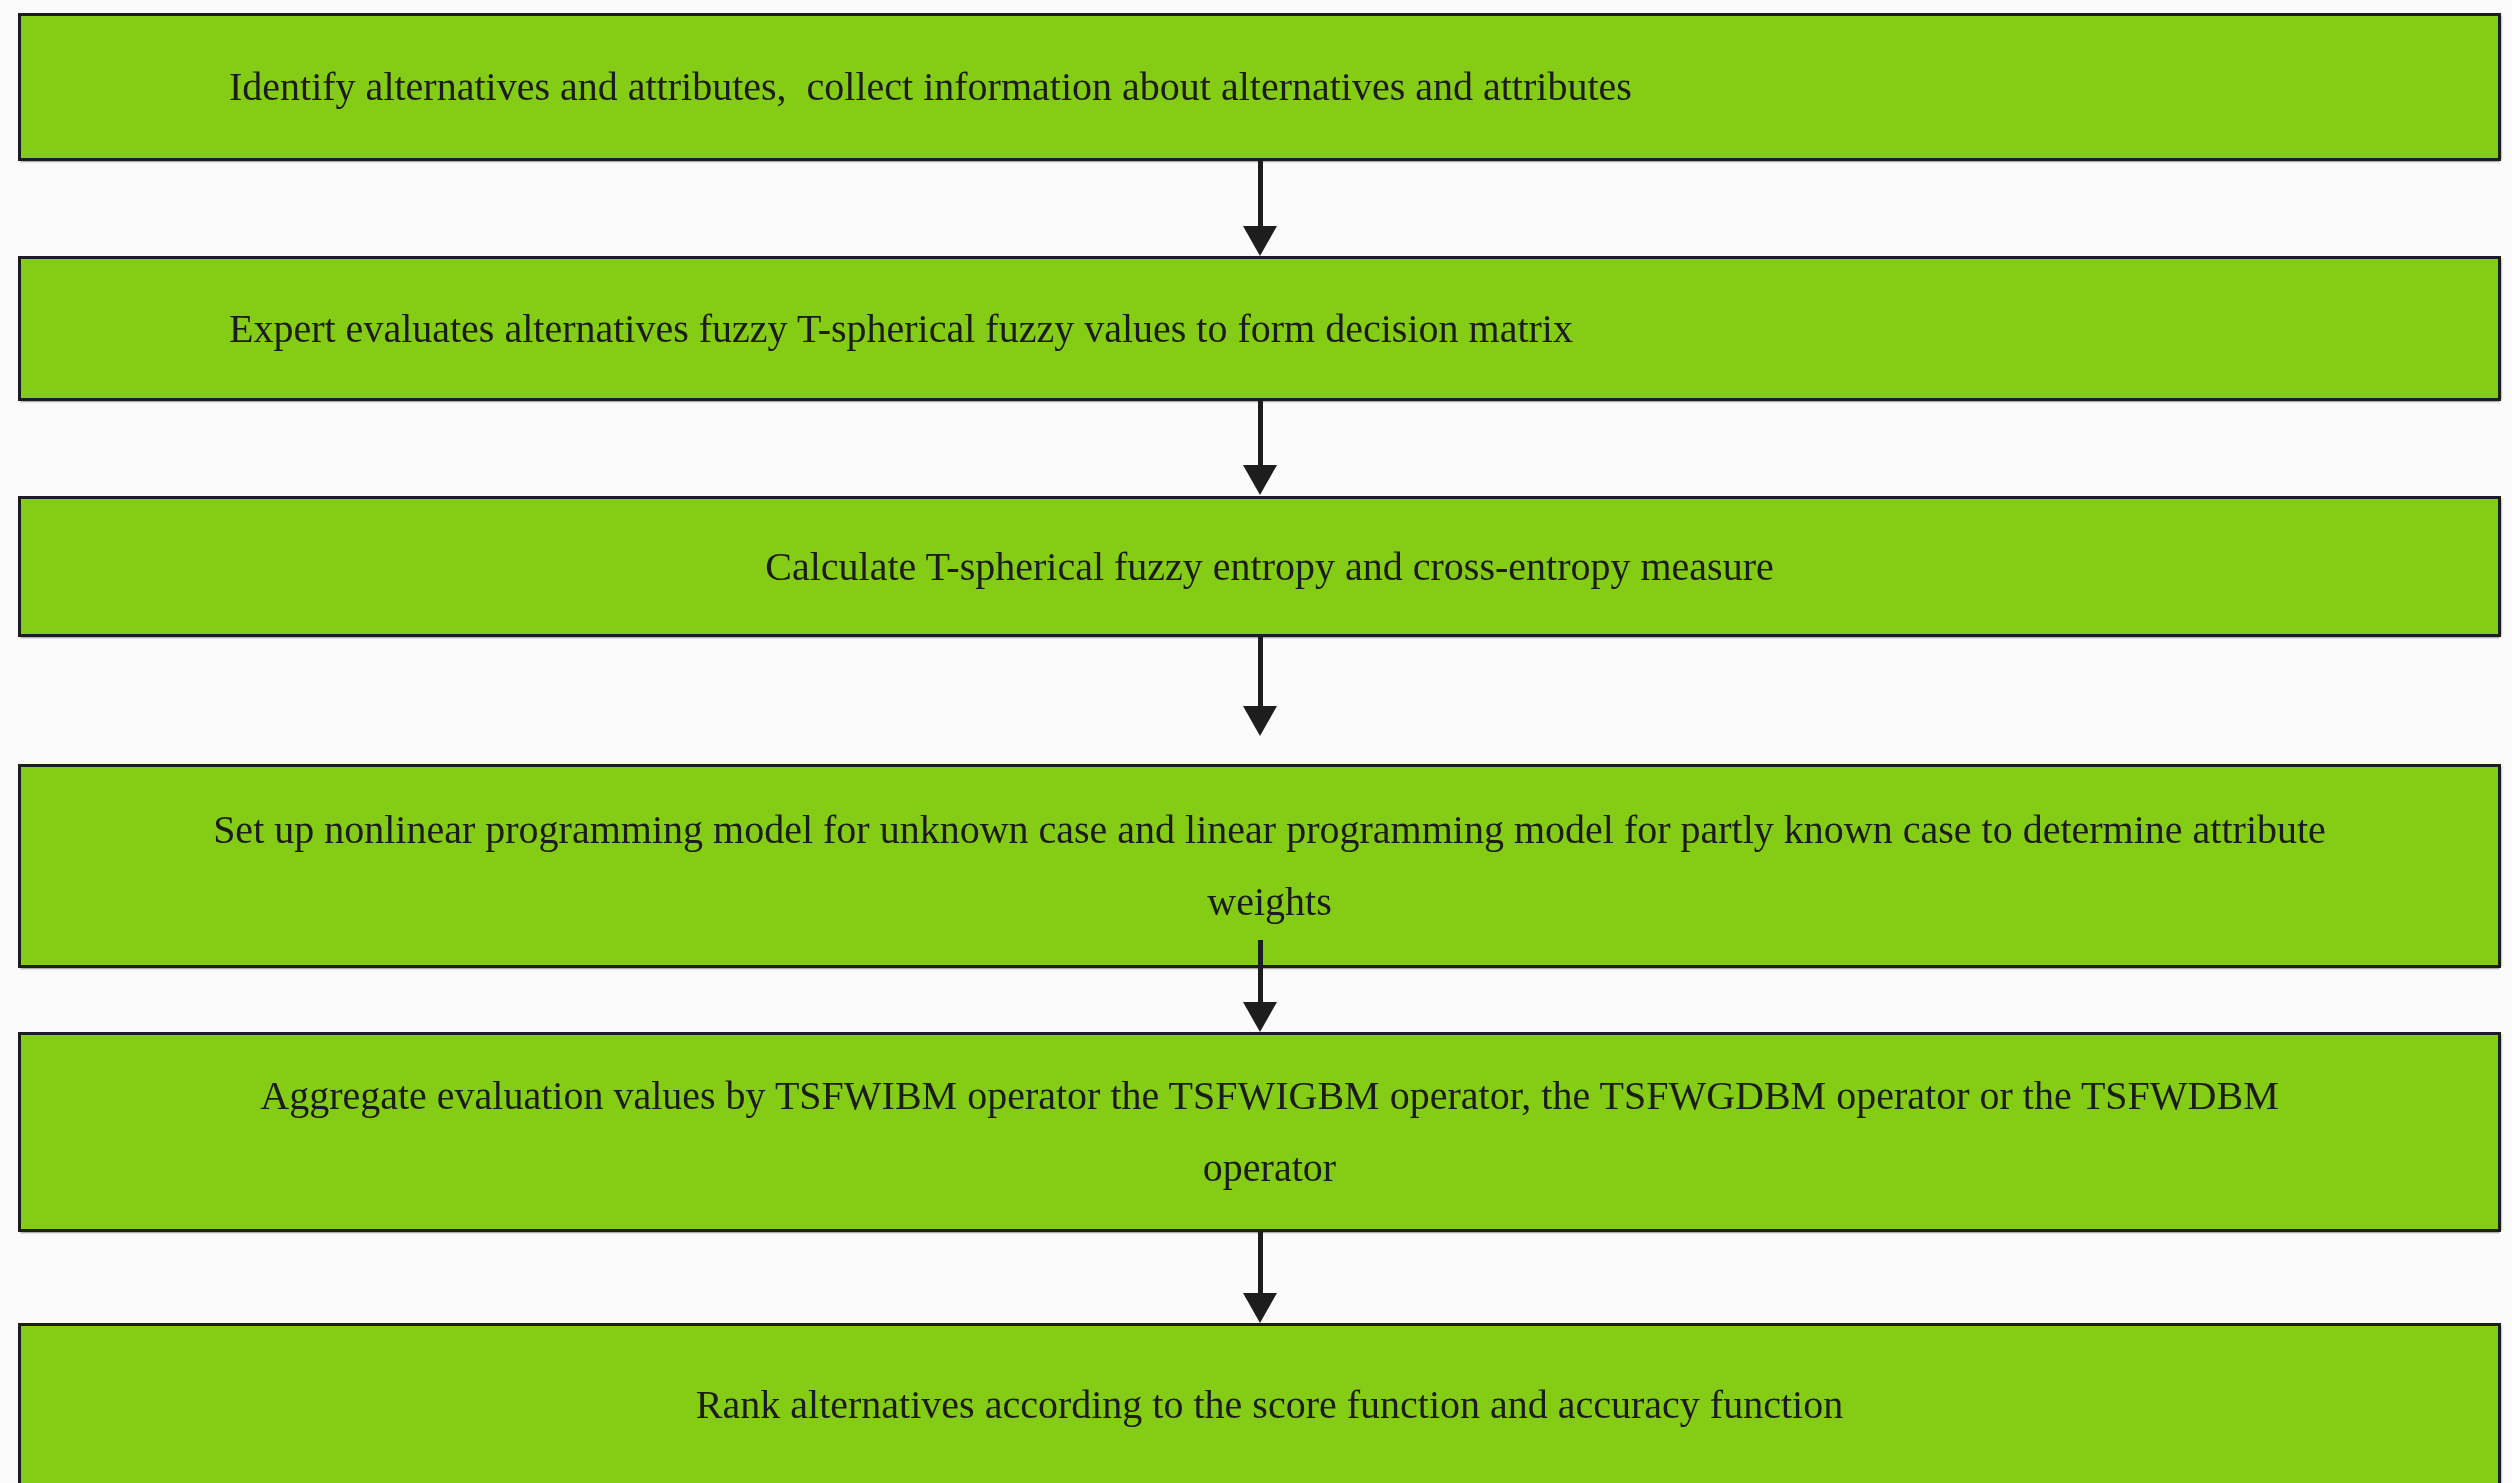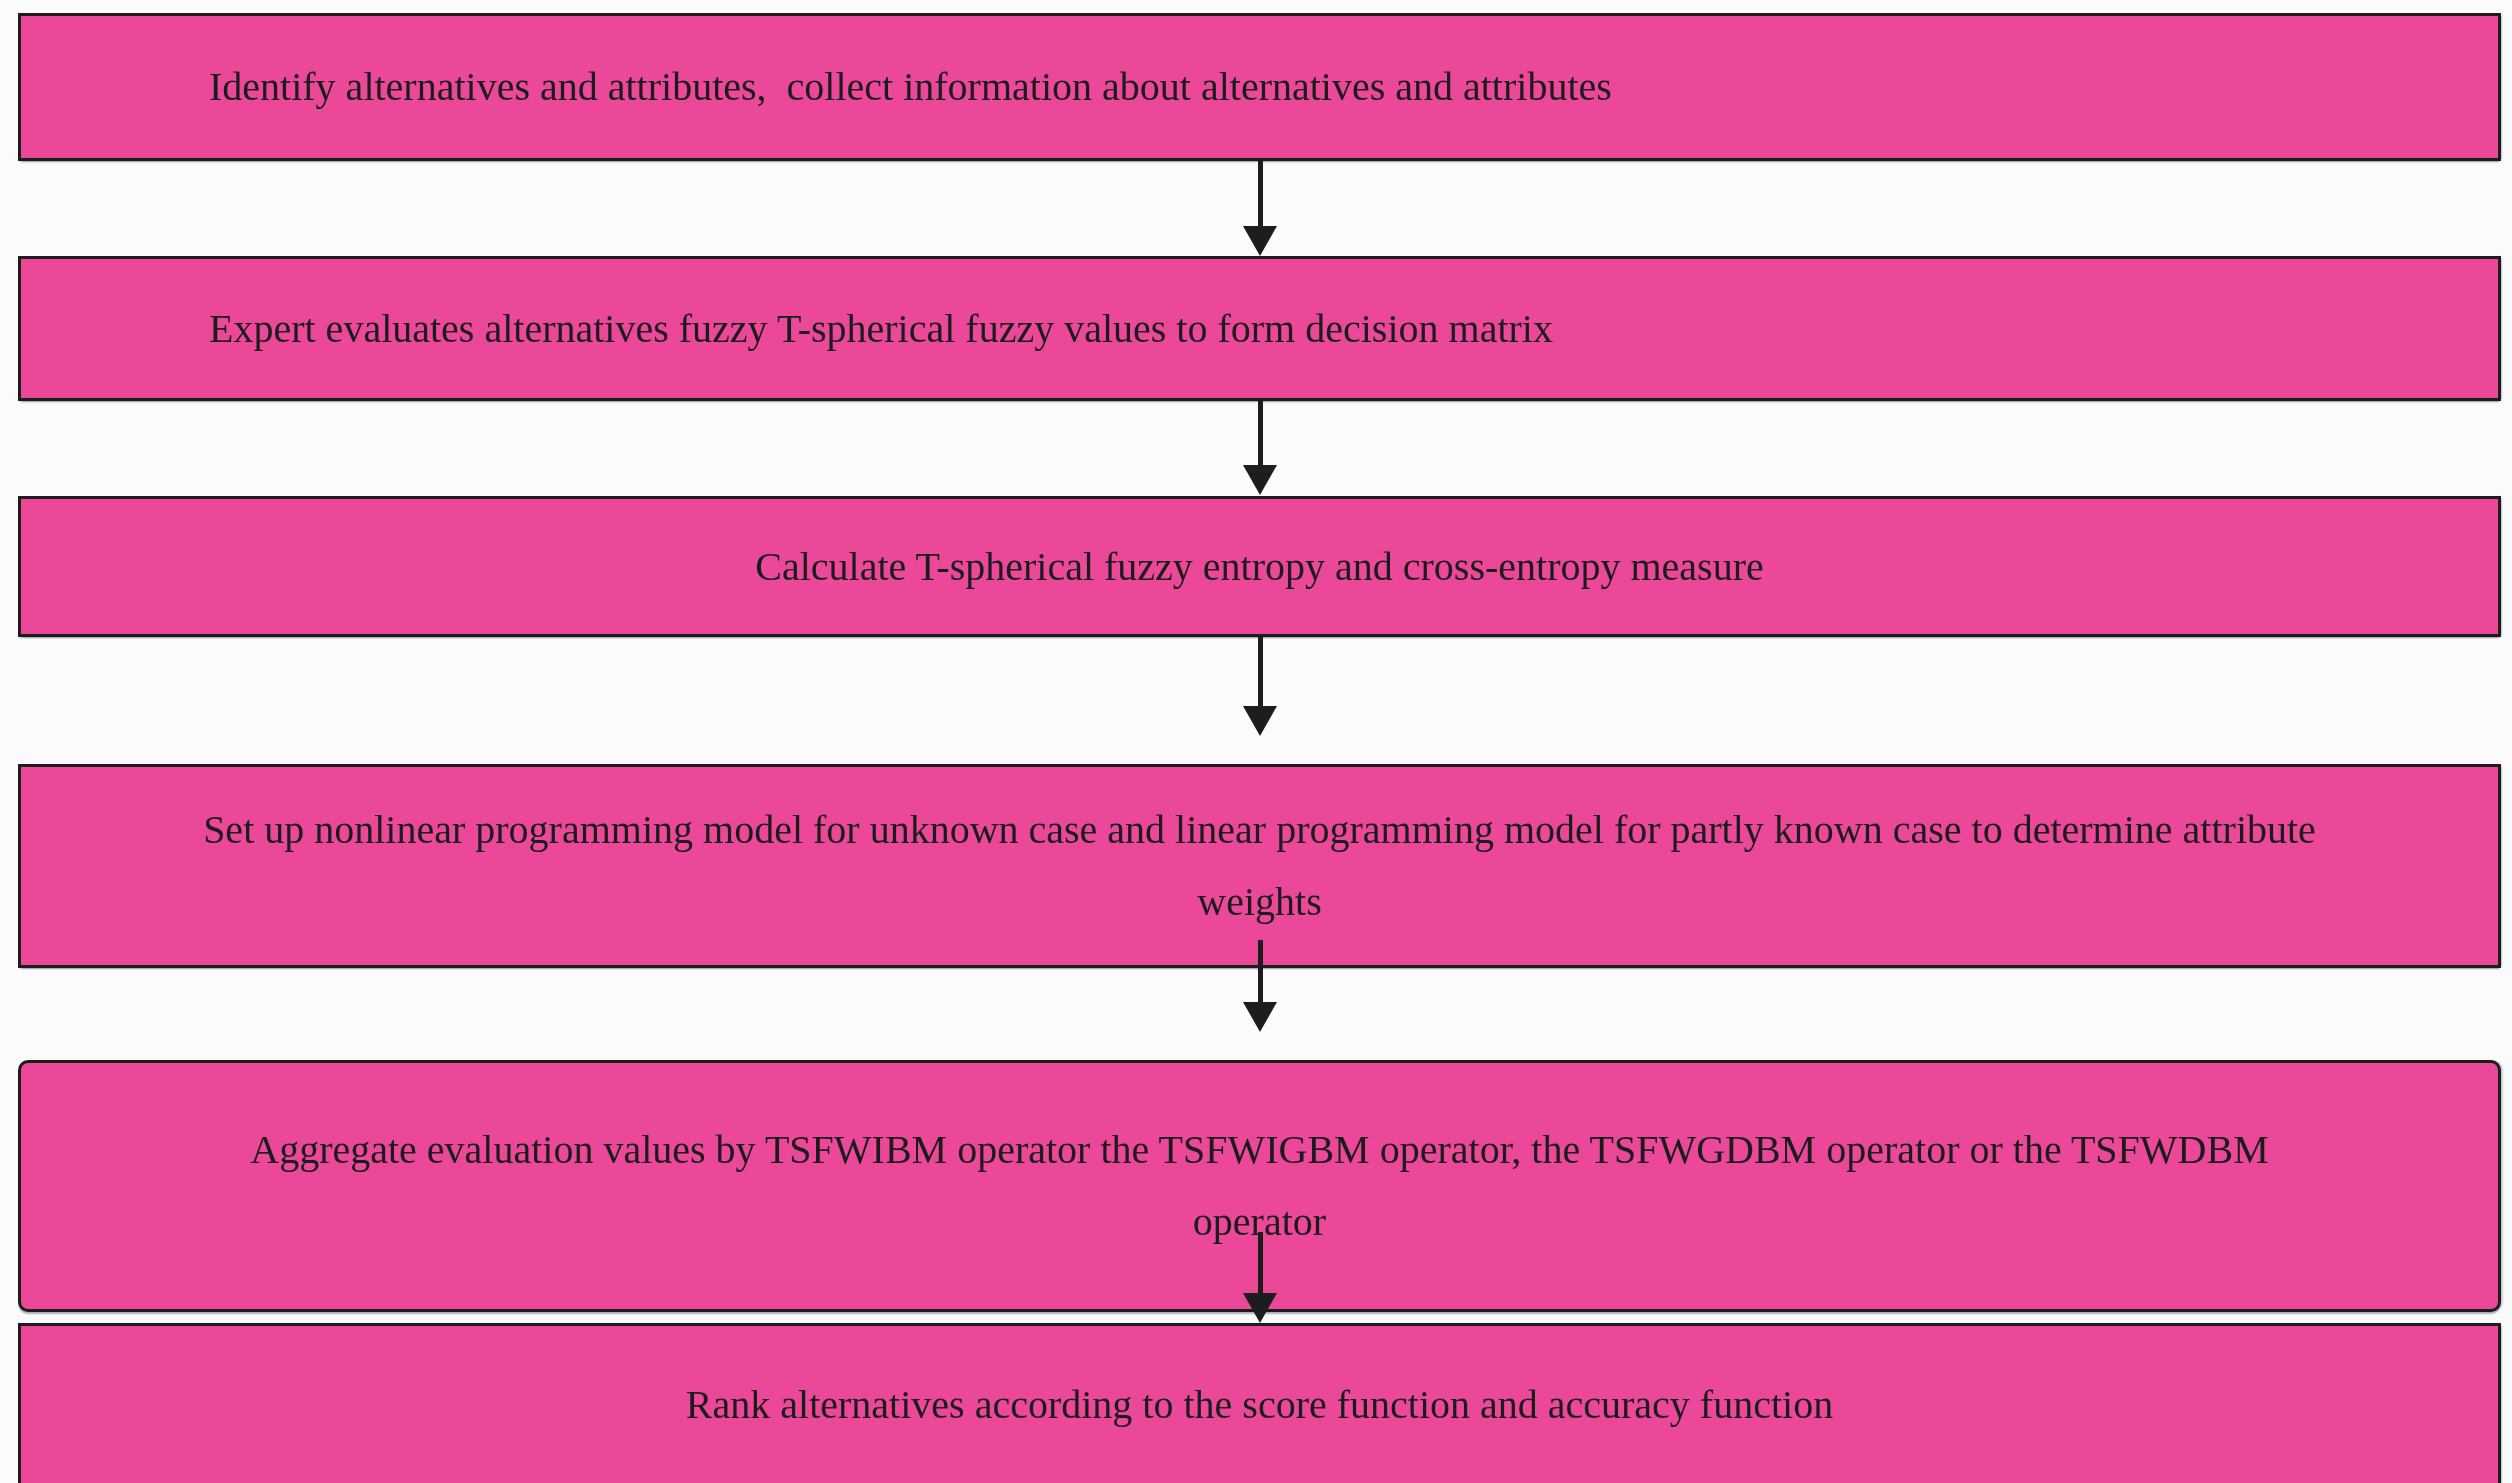--- a/index.html
+++ b/index.html
@@ -7,43 +7,43 @@
     width: 2512px; height: 1484px;
     background: #fbfbfb;
     font-family: "Liberation Serif", "DejaVu Serif", serif;
   }
   .canvas { position: relative; width: 2512px; height: 1484px; overflow: hidden; }
 
   .box {
     position: absolute;
     left: 18px; width: 2483px;
     box-sizing: border-box;
-    background: #ec4899;
+    background: #84cc16;
     border: 3.7px solid #1d1d1d;
     box-shadow: 0 3px 1.5px -1.5px rgba(0,0,0,0.30), 3px 0 1.5px -1.5px rgba(0,0,0,0.18);
-    display: flex; align-items: center; justify-content: flex-start;
+    display: flex; align-items: center; justify-content: flex-start; padding-left: 20px;
   }
   .box p {
     margin: 0;
     width: 100%;
     box-sizing: border-box;
     padding: 0 42px;
     font-size: 40px;
     line-height: 1.8;
     color: #1c1c1c;
     text-align: center;
     white-space: pre-wrap;
   }
   .box.align-left p { text-align: left; padding-left: 188px; padding-right: 67px; }
 
   #box1 { top: 13.4px;   height: 148px; }
   #box2 { top: 256px;  height: 145px; }
   #box3 { top: 496px;  height: 141px; }
   #box4 { top: 764px;  height: 204px; }
-  #box5 { top: 1060px; height: 252px; border-radius: 10px; }
+  #box5 { top: 1032px; height: 200px; }
   #box6 { top: 1323px; height: 163px; }
 
   .arrow { position: absolute; left: 1243px; width: 34px; }
   #arrow1 { top: 161px;  height: 95px; }
   #arrow2 { top: 400px;  height: 95px; }
   #arrow3 { top: 637px;  height: 99px; }
   #arrow4 { top: 940px; height: 92px; }
   #arrow5 { top: 1232px; height: 91px; }
   .arrow .stem {
     position: absolute; left: 15px; top: 0; bottom: 22.4px;

